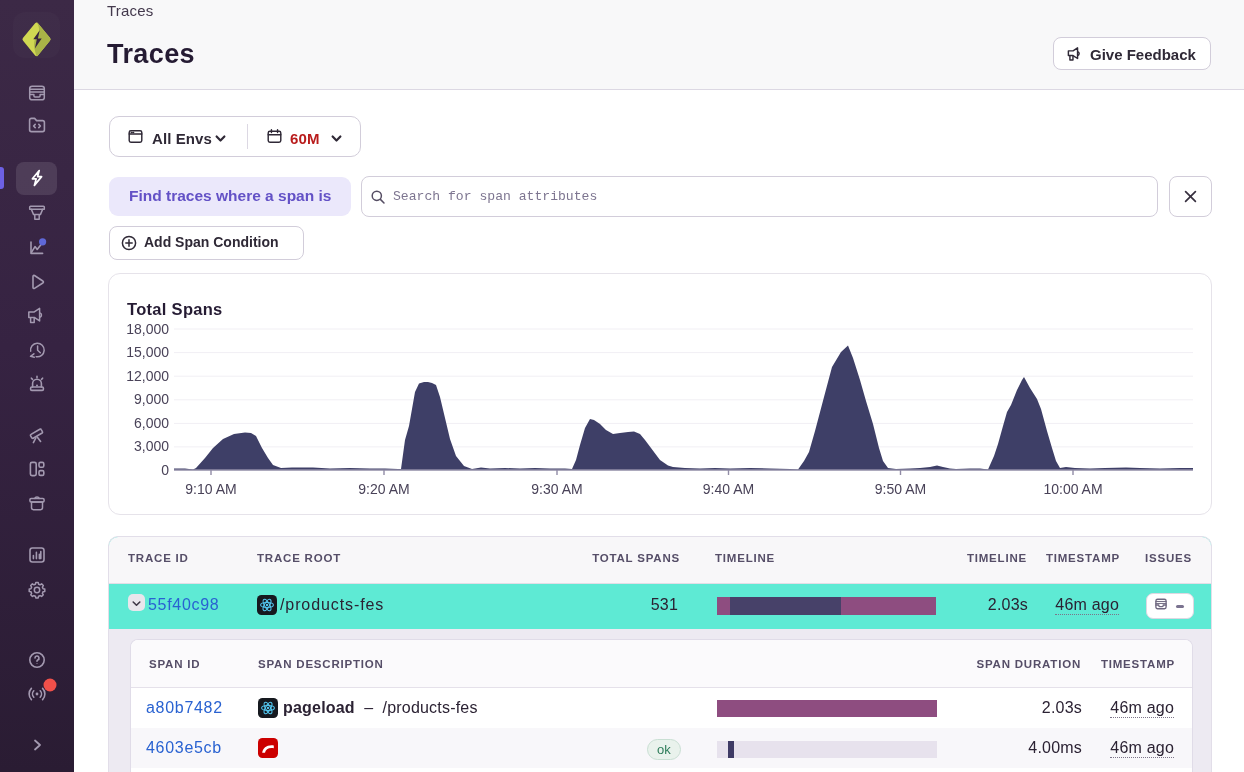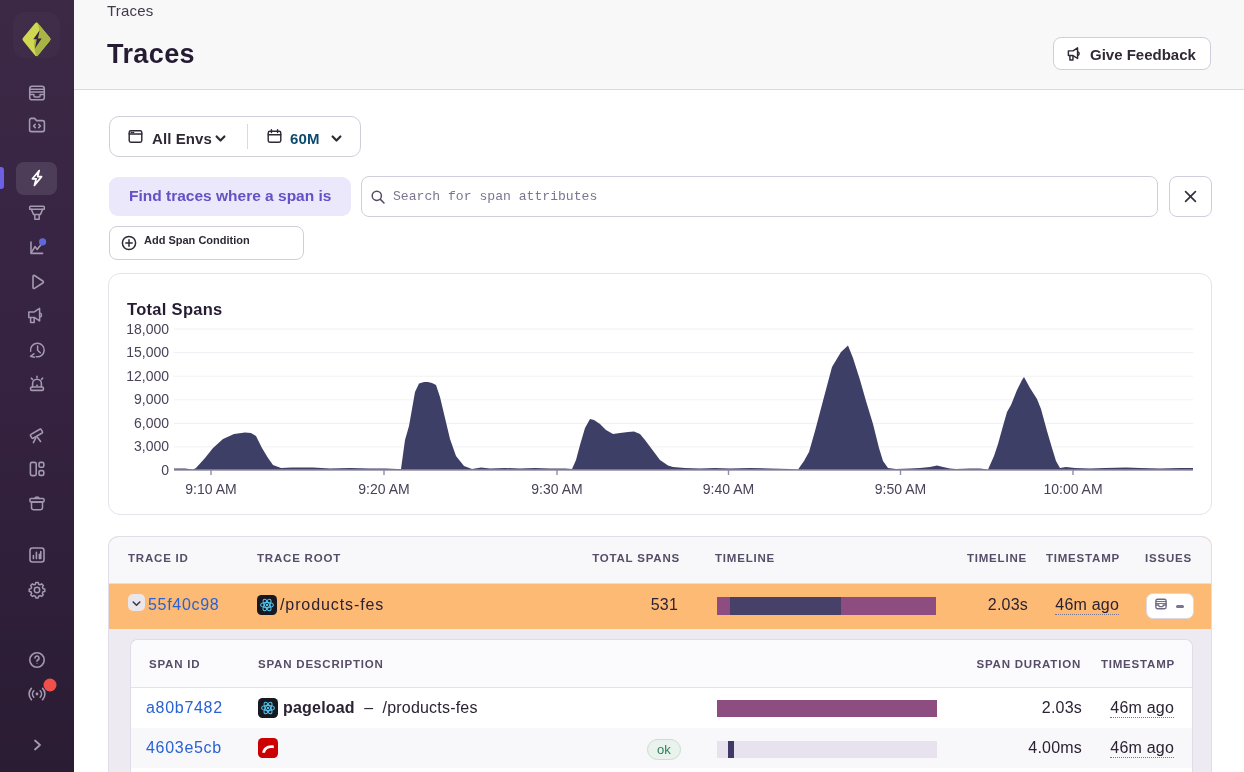--- a/index.html
+++ b/index.html
@@ -133,21 +133,21 @@
     <path d="M5 5.2 h0.6 M7.2 5.2 h0.6"></path>
   </svg>
   <div class="abs" style="left:152px;top:130px;font-size:15px;letter-spacing:0.1px;font-weight:bold;color:#2f2936;">All Envs</div>
   <svg class="abs" style="left:214px;top:132px" width="13" height="13" viewBox="0 0 12 12" fill="none" stroke="#2f2936" stroke-width="2" stroke-linecap="round" stroke-linejoin="round">
     <path d="M2.4 4.1 6 7.9 9.6 4.1"></path>
   </svg>
   <svg class="abs" style="left:266px;top:128px" width="17" height="17" viewBox="0 0 20 20" fill="none" stroke="#2f2936" stroke-width="1.7" stroke-linecap="round" stroke-linejoin="round">
     <rect x="2.6" y="3.8" width="14.8" height="13" rx="2"></rect>
     <path d="M2.6 8 h14.8 M6.4 2 v3.4 M13.6 2 v3.4"></path>
   </svg>
-  <div class="abs" style="left:290px;top:130px;font-size:15px;letter-spacing:0.1px;font-weight:bold;color:#0c4a6e;">60M</div>
+  <div class="abs" style="left:290px;top:130px;font-size:15px;letter-spacing:0.1px;font-weight:bold;color:#b91c1c;">60M</div>
   <svg class="abs" style="left:330px;top:132px" width="13" height="13" viewBox="0 0 12 12" fill="none" stroke="#2f2936" stroke-width="2" stroke-linecap="round" stroke-linejoin="round">
     <path d="M2.4 4.1 6 7.9 9.6 4.1"></path>
   </svg>
 
   <div class="abs" style="left:109px;top:177px;width:242px;height:39px;background:#ebe8fb;border-radius:9px;"></div>
   <div class="abs" style="left:129px;top:187px;font-size:15.5px;font-weight:bold;color:#6351c6;">Find traces where a span is</div>
   <div class="abs" style="left:361px;top:176px;width:797px;height:41px;background:#fff;border:1px solid #d2cdda;border-radius:8px;"></div>
   <svg class="abs" style="left:370px;top:189px" width="16" height="16" viewBox="0 0 16 16" fill="none" stroke="#554d63" stroke-width="1.5" stroke-linecap="round">
     <circle cx="6.8" cy="6.8" r="4.6"></circle>
     <path d="M10.4 10.4 14 14"></path>
@@ -156,21 +156,21 @@
   <div class="abs" style="left:1169px;top:176px;width:43px;height:41px;background:#fff;border:1px solid #d2cdda;border-radius:8px;"></div>
   <svg class="abs" style="left:1183px;top:189px" width="15" height="15" viewBox="0 0 15 15" fill="none" stroke="#37303f" stroke-width="1.7" stroke-linecap="round">
     <path d="M2.6 2.6 12.4 12.4 M12.4 2.6 2.6 12.4"></path>
   </svg>
 
   <div class="abs" style="left:109px;top:226px;width:195px;height:34px;background:#fff;border:1px solid #d2cdda;border-radius:8px;"></div>
   <svg class="abs" style="left:121px;top:235px" width="16" height="16" viewBox="0 0 16 16" fill="none" stroke="#2f2936" stroke-width="1.5" stroke-linecap="round">
     <circle cx="8" cy="8" r="6.6"></circle>
     <path d="M8 4.8 V11.2 M4.8 8 H11.2"></path>
   </svg>
-  <div class="abs" style="left:144px;top:234px;font-size:11px;font-weight:bold;color:#2f2936;">Add Span Condition</div>
+  <div class="abs" style="left:144px;top:234px;font-size:14px;font-weight:bold;color:#2f2936;">Add Span Condition</div>
 
   <div class="abs" style="left:108px;top:273px;width:1104px;height:242px;background:#fff;border:1px solid #e6e3ea;border-radius:12px;"></div>
   <div class="abs" style="left:127px;top:300px;font-size:16.5px;letter-spacing:0.3px;font-weight:bold;color:#251b33;">Total Spans</div>
   <div id="chartwrap" class="abs" style="left:108px;top:273px;width:1104px;height:194px;">
     <svg width="1104" height="242" viewBox="0 0 1104 242">
         <line x1="66" y1="56" x2="1085" y2="56" stroke="#f1eff4" stroke-width="1"></line>
         <line x1="66" y1="79.6" x2="1085" y2="79.6" stroke="#f1eff4" stroke-width="1"></line>
         <line x1="66" y1="103.2" x2="1085" y2="103.2" stroke="#f1eff4" stroke-width="1"></line>
         <line x1="66" y1="126.8" x2="1085" y2="126.8" stroke="#f1eff4" stroke-width="1"></line>
         <line x1="66" y1="150.4" x2="1085" y2="150.4" stroke="#f1eff4" stroke-width="1"></line>
@@ -192,21 +192,21 @@
         <text x="61" y="201.5" text-anchor="end" font-size="14" fill="#494258" font-family="Liberation Sans, sans-serif">0</text>
         <text x="103" y="221" text-anchor="middle" font-size="14" fill="#494258" font-family="Liberation Sans, sans-serif">9:10 AM</text>
         <text x="276" y="221" text-anchor="middle" font-size="14" fill="#494258" font-family="Liberation Sans, sans-serif">9:20 AM</text>
         <text x="449" y="221" text-anchor="middle" font-size="14" fill="#494258" font-family="Liberation Sans, sans-serif">9:30 AM</text>
         <text x="620.5" y="221" text-anchor="middle" font-size="14" fill="#494258" font-family="Liberation Sans, sans-serif">9:40 AM</text>
         <text x="792.5" y="221" text-anchor="middle" font-size="14" fill="#494258" font-family="Liberation Sans, sans-serif">9:50 AM</text>
         <text x="965" y="221" text-anchor="middle" font-size="14" fill="#494258" font-family="Liberation Sans, sans-serif">10:00 AM</text>
       </svg>
   </div>
 
-  <div class="abs" style="left:108px;top:536px;width:1104px;height:236px;background:#fdba74;border:1px solid #e2dee9;border-bottom:none;border-radius:10px 10px 0 0;overflow:hidden;">
+  <div class="abs" style="left:108px;top:536px;width:1104px;height:236px;background:#5eead4;border:1px solid #e2dee9;border-bottom:none;border-radius:10px 10px 0 0;overflow:hidden;">
 
     <div class="abs" style="left:0;top:0;width:1104px;height:47px;background:#f8f7f9;border-bottom:1px solid #e2dee7;"></div>
     <div class="abs hl" style="left:19px;top:15px;">TRACE ID</div>
     <div class="abs hl" style="left:148px;top:15px;">TRACE ROOT</div>
     <div class="abs hl" style="right:531px;top:15px;">TOTAL SPANS</div>
     <div class="abs hl" style="left:606px;top:15px;">TIMELINE</div>
     <div class="abs hl" style="right:184px;top:15px;">TIMELINE</div>
     <div class="abs hl" style="right:91px;top:15px;">TIMESTAMP</div>
     <div class="abs hl" style="right:19px;top:15px;">ISSUES</div>
 

